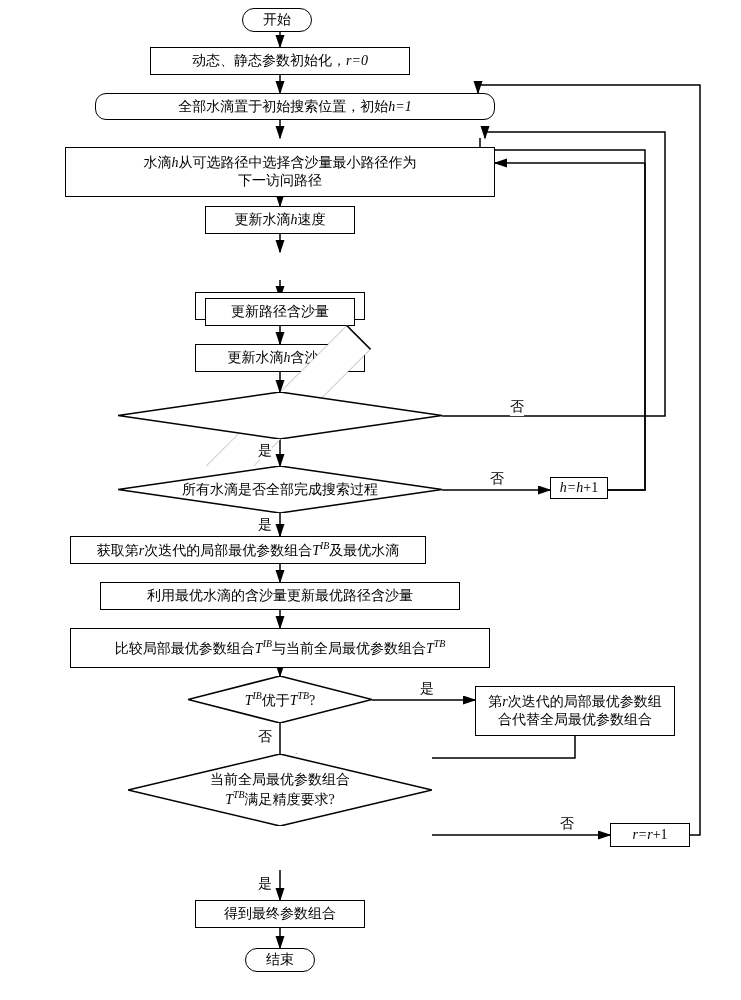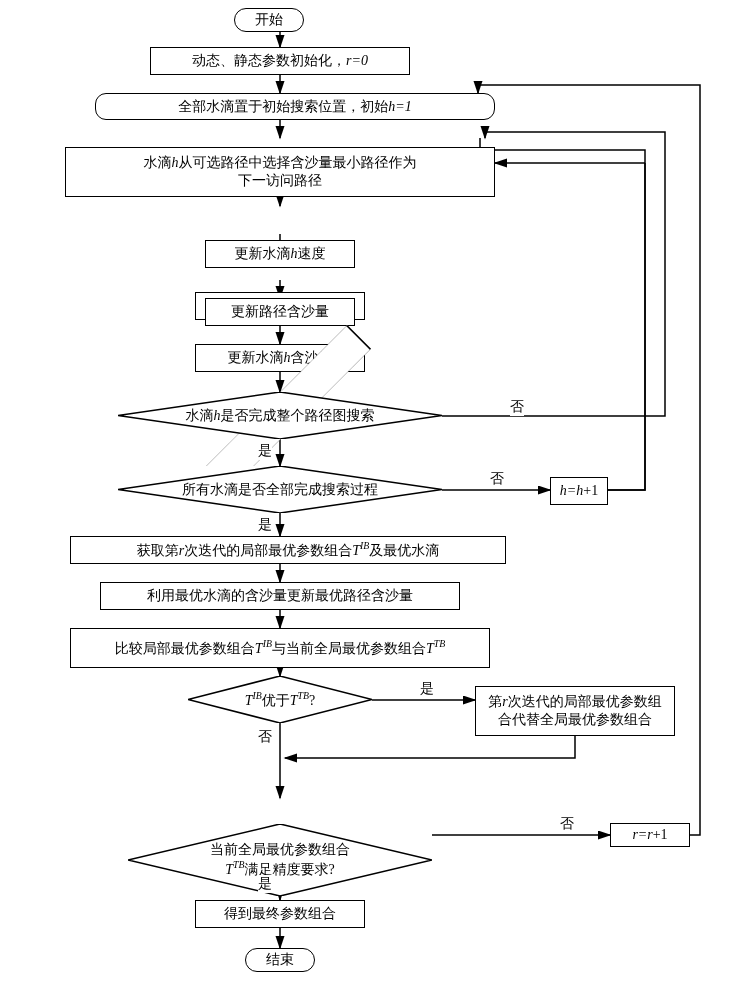--- a/index.html
+++ b/index.html
@@ -109,21 +109,21 @@
 
   <polyline points="372,700 475,700" fill="none" stroke="#000" stroke-width="1.5" marker-end="url(#ah2)"></polyline>
 
   <polyline points="575,736 575,758 285,758" fill="none" stroke="#000" stroke-width="1.5" marker-end="url(#ah2)"></polyline>
 
   <polyline points="432,835 610,835" fill="none" stroke="#000" stroke-width="1.5" marker-end="url(#ah2)"></polyline>
 
   <polyline points="666,835 700,835 700,85 478,85 478,93" fill="none" stroke="#000" stroke-width="1.5" marker-end="url(#ah2)"></polyline>
 </svg>
 
-<div class="terminal" style="left:234px; top:8px; width:70px;border-radius:12px;">
+<div class="terminal" style="left:242px; top:8px; width:70px;border-radius:12px;">
   <span>开始</span>
 </div>
 
 <div class="box" style="left:150px; top:47px; width:260px; height:28px;">
   <span>
     <span>动态、静态参数初始化，</span><span class="italic">r=0</span>
   </span>
 </div>
 
 <div class="box" style="left:95px; top:93px; width:400px; height:27px;border-radius:11px;">
@@ -132,21 +132,21 @@
   </span>
 </div>
 
 <div class="box" style="left:65px; top:138px; width:430px; height:50px; flex-direction:column;margin-top:9px;">
   <div>
     <span>水滴</span><span class="italic">h</span><span>从可选路径中选择含沙量最小路径作为</span>
   </div>
   <div>下一访问路径</div>
 </div>
 
-<div class="box" style="left:205px; top:206px; width:150px; height:28px;margin-top:34px;">
+<div class="box" style="left:205px; top:206px; width:150px; height:28px;">
   <span>
     <span>更新水滴</span><span class="italic">h</span><span>速度</span>
   </span>
 </div>
 
 <div class="box" style="left:195px; top:252px; width:170px; height:28px;margin-top:40px;">
   <span>计算水滴含沙增量</span>
 </div>
 
 <div class="box" style="left:205px; top:298px; width:150px; height:28px;">
@@ -157,37 +157,34 @@
   <span>
     <span>更新水滴</span><span class="italic">h</span><span>含沙量</span>
   </span>
 </div>
 
 <div class="diamond" style="left:118px; top:392px; width:324px; height:47px;">
   <div class="shape" style="width:140px; height:140px; transform:translate(-50%,-50%) rotate(45deg) scaleX(0.24) scaleY(1.6) rotate(0deg);"></div>
   <svg style="position:absolute;left:0;top:0;width:324px;height:47px;">
       <polygon points="162,0 324,23.5 162,47 0,23.5" fill="#fff" stroke="#000" stroke-width="1.5"></polygon>
     </svg>
-  <div class="label">
-    <span>水滴</span><span class="italic">h</span><span>是否完成整个路径图搜索</span>
-  </div>
 </div>
 
 <div class="diamond" style="left:118px; top:466px; width:324px; height:47px;">
   <svg style="position:absolute;left:0;top:0;width:324px;height:47px;">
       <polygon points="162,0 324,23.5 162,47 0,23.5" fill="#fff" stroke="#000" stroke-width="1.5"></polygon>
     </svg>
   <div class="label">所有水滴是否全部完成搜索过程</div>
 </div>
 
-<div class="box" style="left:550px; top:477px; width:58px; height:28px; padding:4px 4px;">
+<div class="box" style="left:550px; top:477px; width:58px; height:22px; padding:4px 4px;">
   <span><span class="italic">h=h</span><span>+1</span></span>
 </div>
 
-<div class="box" style="left:70px; top:536px; width:436px; height:28px;">
+<div class="box" style="left:70px; top:536px; width:356px; height:28px;">
   <span>
     <span>获取第</span><span class="italic">r</span><span>次迭代的局部最优参数组合</span><span class="italic">T</span><sup class="italic">IB</sup><span>及最优水滴</span>
   </span>
 </div>
 
 <div class="box" style="left:100px; top:582px; width:360px; height:28px;">
   <span>利用最优水滴的含沙量更新最优路径含沙量</span>
 </div>
 
 <div class="box" style="left:70px; top:628px; width:420px; height:40px;">
@@ -205,21 +202,21 @@
   </div>
 </div>
 
 <div class="box" style="left:475px; top:686px; width:200px; height:50px; flex-direction:column; padding:4px;">
   <div>
     <span>第</span><span class="italic">r</span><span>次迭代的局部最优参数组</span>
   </div>
   <div>合代替全局最优参数组合</div>
 </div>
 
-<div class="diamond" style="left:128px; top:824px; width:304px; height:72px;">
+<div class="diamond" style="left:128px; top:754px; width:304px; height:72px;">
   <svg style="position:absolute;left:0;top:0;width:304px;height:72px;">
       <polygon points="152,0 304,36 152,72 0,36" fill="#fff" stroke="#000" stroke-width="1.5"></polygon>
     </svg>
   <div class="label" style="white-space:normal; width:200px;">
     <div>当前全局最优参数组合</div>
     <div>
       <span class="italic">T</span><sup class="italic">TB</sup><span>满足精度要求?</span>
     </div>
   </div>
 </div>

